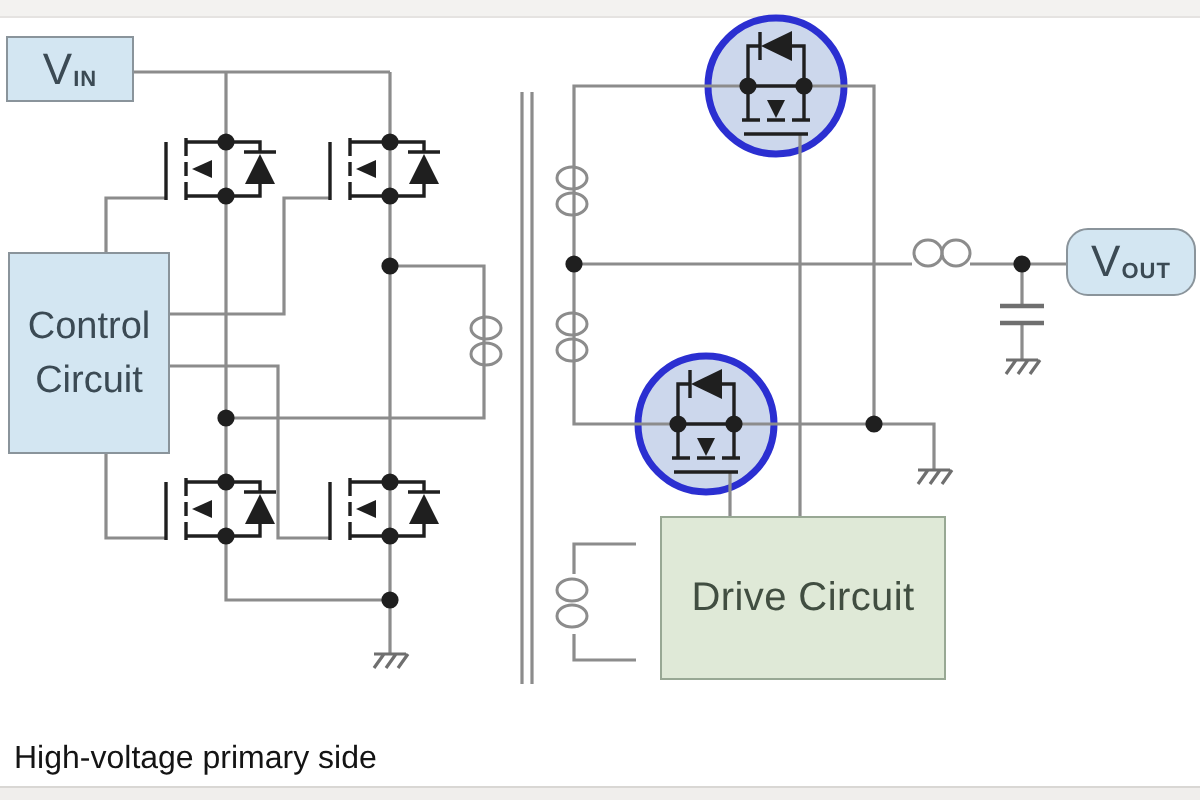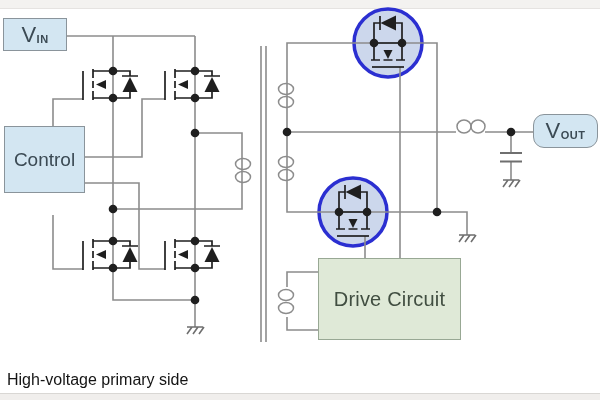--- a/index.html
+++ b/index.html
@@ -11,21 +11,21 @@
   .wire{stroke:#8c8c8c;stroke-width:1.6;fill:none;}
   .coil{stroke:#8c8c8c;stroke-width:1.5;fill:none;}
   .sym{stroke:#1f1f1f;stroke-width:1.7;fill:none;}
   .symfill{fill:#1f1f1f;stroke:none;}
   .dot{fill:#1f1f1f;stroke:none;}
   .hl-circle{fill:#ccd7ec;stroke:#2b2fd1;stroke-width:3.5;}
   .plate{stroke:#6f6f6f;stroke-width:2.2;fill:none;}
   .gnd{stroke:#6f6f6f;stroke-width:1.6;fill:none;}
   .box{position:absolute;box-sizing:border-box;display:flex;align-items:center;justify-content:center;}
   .box-blue{background:#d3e6f2;border:1.5px solid #8a949b;color:#3b4a54;}
-  .box-green{background:#dfe9d7;border:1.5px solid #98a894;color:#414e41;}
+  .box-green{background:#dfe9d7;border:1.5px solid #98a894;color:#414e41;margin-left:12px;}
   .vlabel{font-size:22px;font-weight:500;letter-spacing:.5px;}
   .vsub{font-size:11px;font-weight:600;letter-spacing:.5px;vertical-align:-1px;}
   .two-line{flex-direction:column;font-size:19px;line-height:27px;font-weight:400;}
   .drive-label{font-size:20px;font-weight:400;letter-spacing:.2px;}
   .caption{position:absolute;top:371px;font-size:16px;font-weight:400;color:#141414;white-space:nowrap;}
   .caption-left{left:7px;}
   .caption-right{left:287px;}
 </style>
 </head>
 <body>
@@ -172,22 +172,23 @@
         <circle class="dot" cx="367" cy="212" r="4.3"></circle>
       <circle class="dot" cx="437" cy="212" r="4.3"></circle>
         <circle class="dot" cx="511" cy="132" r="4.3"></circle>
     </g>
   </svg>
 
   <div class="box box-blue" style="left:3px;top:18px;width:64px;height:33px;">
     <span class="vlabel"><span>V</span><span class="vsub">IN</span></span>
   </div>
 
-  <div class="box box-blue two-line" style="left:4px;top:126px;width:81px;height:67px;">
+  <div class="box box-blue two-line" style="left:4px;top:126px;width:81px;height:101px;">
     <span>Control</span>
+    <span>Circuit</span>
   </div>
 
   <div class="box box-blue" style="left:533px;top:114px;width:65px;height:34px;border-radius:11px;">
     <span class="vlabel"><span>V</span><span class="vsub">OUT</span></span>
   </div>
 
   <div class="box box-green" style="left:318px;top:258px;width:143px;height:82px;">
     <span class="drive-label">Drive Circuit</span>
   </div>
 

